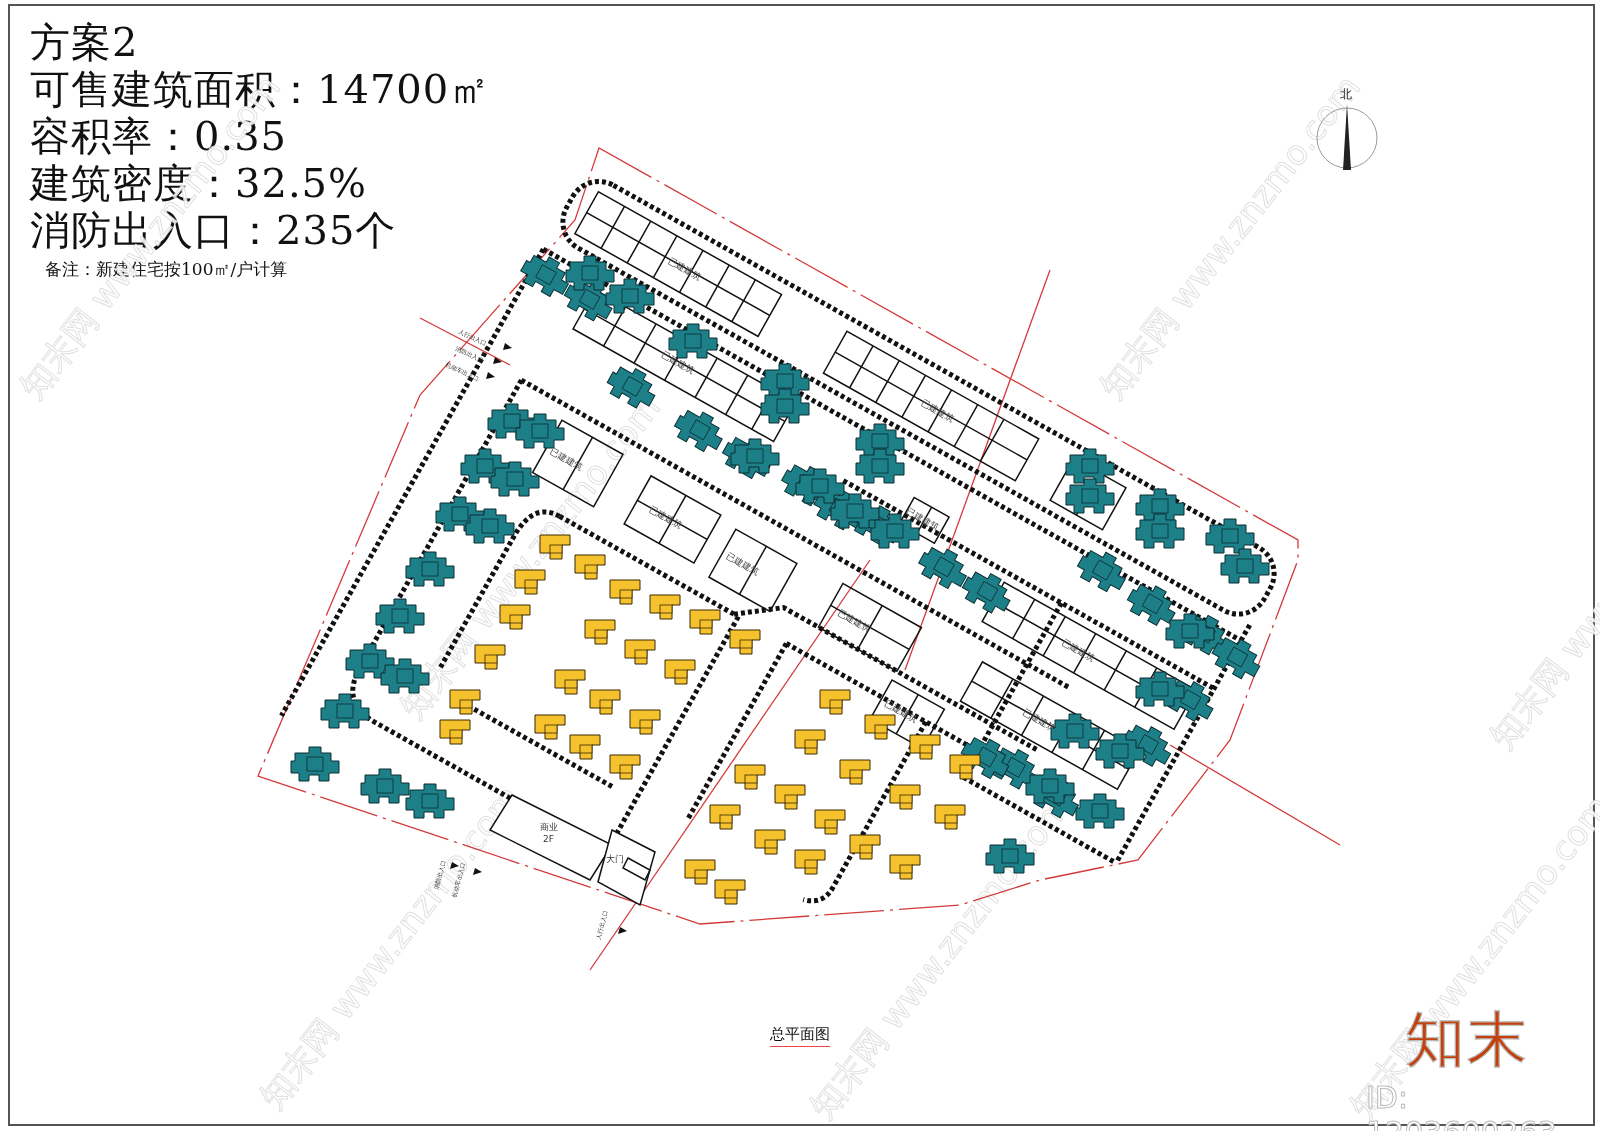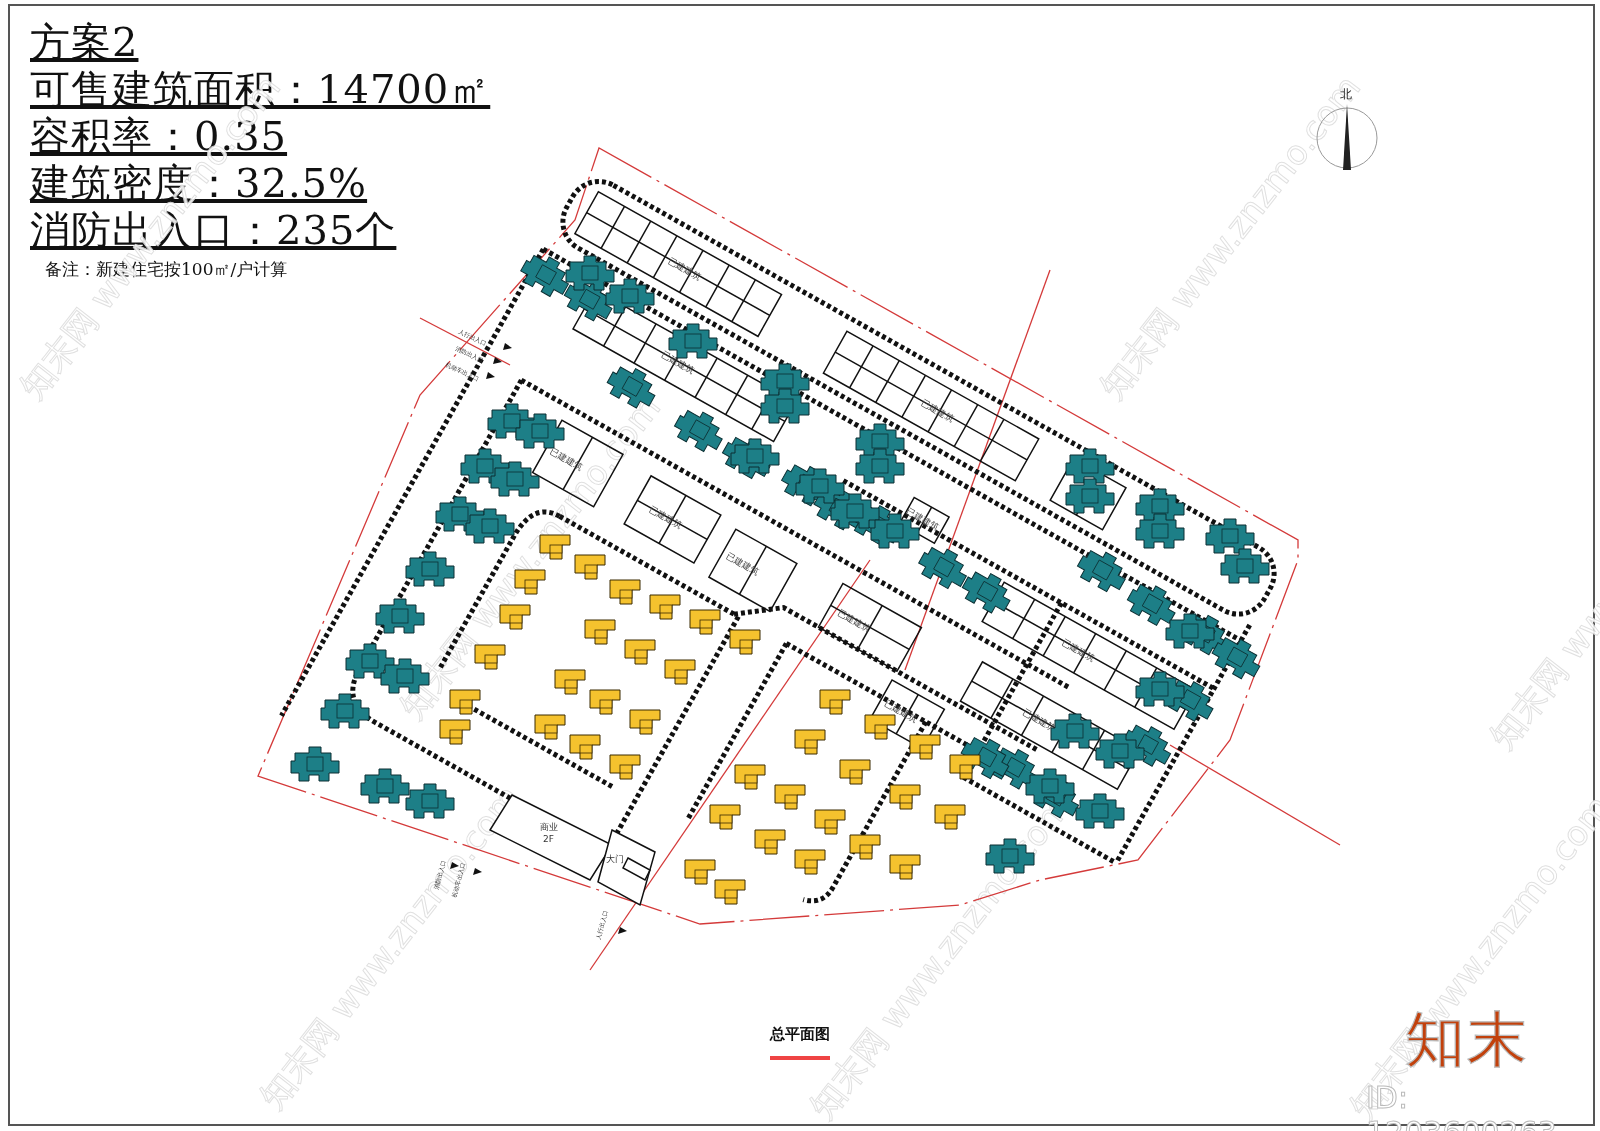--- a/index.html
+++ b/index.html
@@ -1,23 +1,23 @@
 <!DOCTYPE html>
 <html><head>
 <meta charset="utf-8">
 <style>
   html,body{margin:0;padding:0;background:#ffffff;}
   body{width:1600px;height:1131px;position:relative;overflow:hidden;font-family:"DejaVu Serif","Liberation Serif",serif;}
   .frame{position:absolute;left:8px;top:4px;width:1587px;height:1122px;border:2px solid #555;box-sizing:border-box;}
   .info{position:absolute;left:30px;top:22px;color:#111;line-height:1;}
-  .info .l{font-size:40px;height:47px;white-space:nowrap;font-family:"DejaVu Serif","Liberation Serif",serif;letter-spacing:1px;text-decoration:underline;}
+  .info .l{font-size:40px;height:47px;white-space:nowrap;font-family:"DejaVu Serif","Liberation Serif",serif;letter-spacing:1px;}
   .info .indent{padding-left:107px;}
   .info .note{font-size:17px;margin-top:4px;margin-left:15px;}
   .plan{position:absolute;left:0;top:0;width:1600px;height:1131px;}
-  .caption{position:absolute;left:770px;top:1025px;font-size:15px;color:#111;border-bottom:4px solid #ef4444;padding-bottom:12px;font-weight:bold;}
+  .caption{position:absolute;left:770px;top:1025px;font-size:15px;color:#111;border-bottom:1px solid #ef4444;padding-bottom:2px;}
   .logo{position:absolute;left:1405px;top:1000px;font-size:60px;color:#c2410c;-webkit-text-stroke:1.2px #bbb;font-family:"DejaVu Sans",sans-serif;letter-spacing:2px;}
   .logo-id{position:absolute;left:1366px;top:1080px;font-size:30px;color:#fff;-webkit-text-stroke:1px #bbb;font-family:"DejaVu Sans",sans-serif;}
   .wm{position:absolute;font-size:34px;color:#fff;-webkit-text-stroke:1px #ddd;font-family:"DejaVu Sans",sans-serif;transform:rotate(-52deg);transform-origin:left top;white-space:nowrap;opacity:.9;pointer-events:none;}
 </style>
 </head>
 <body>
 
 <div class="frame"></div>
 
 <div class="info">

